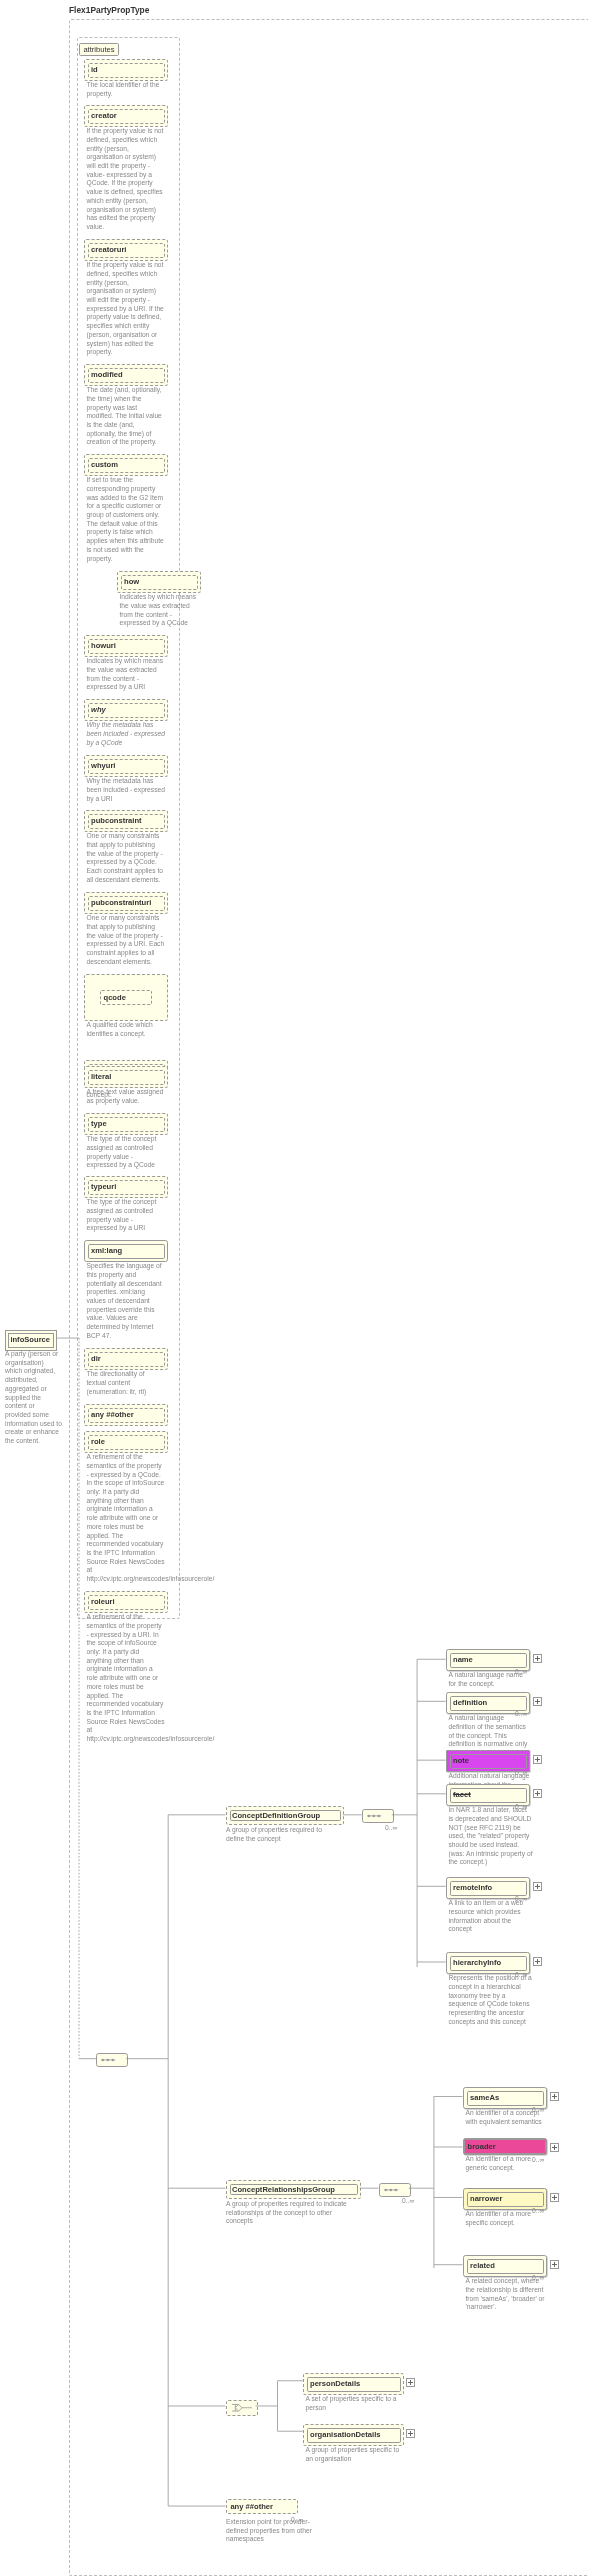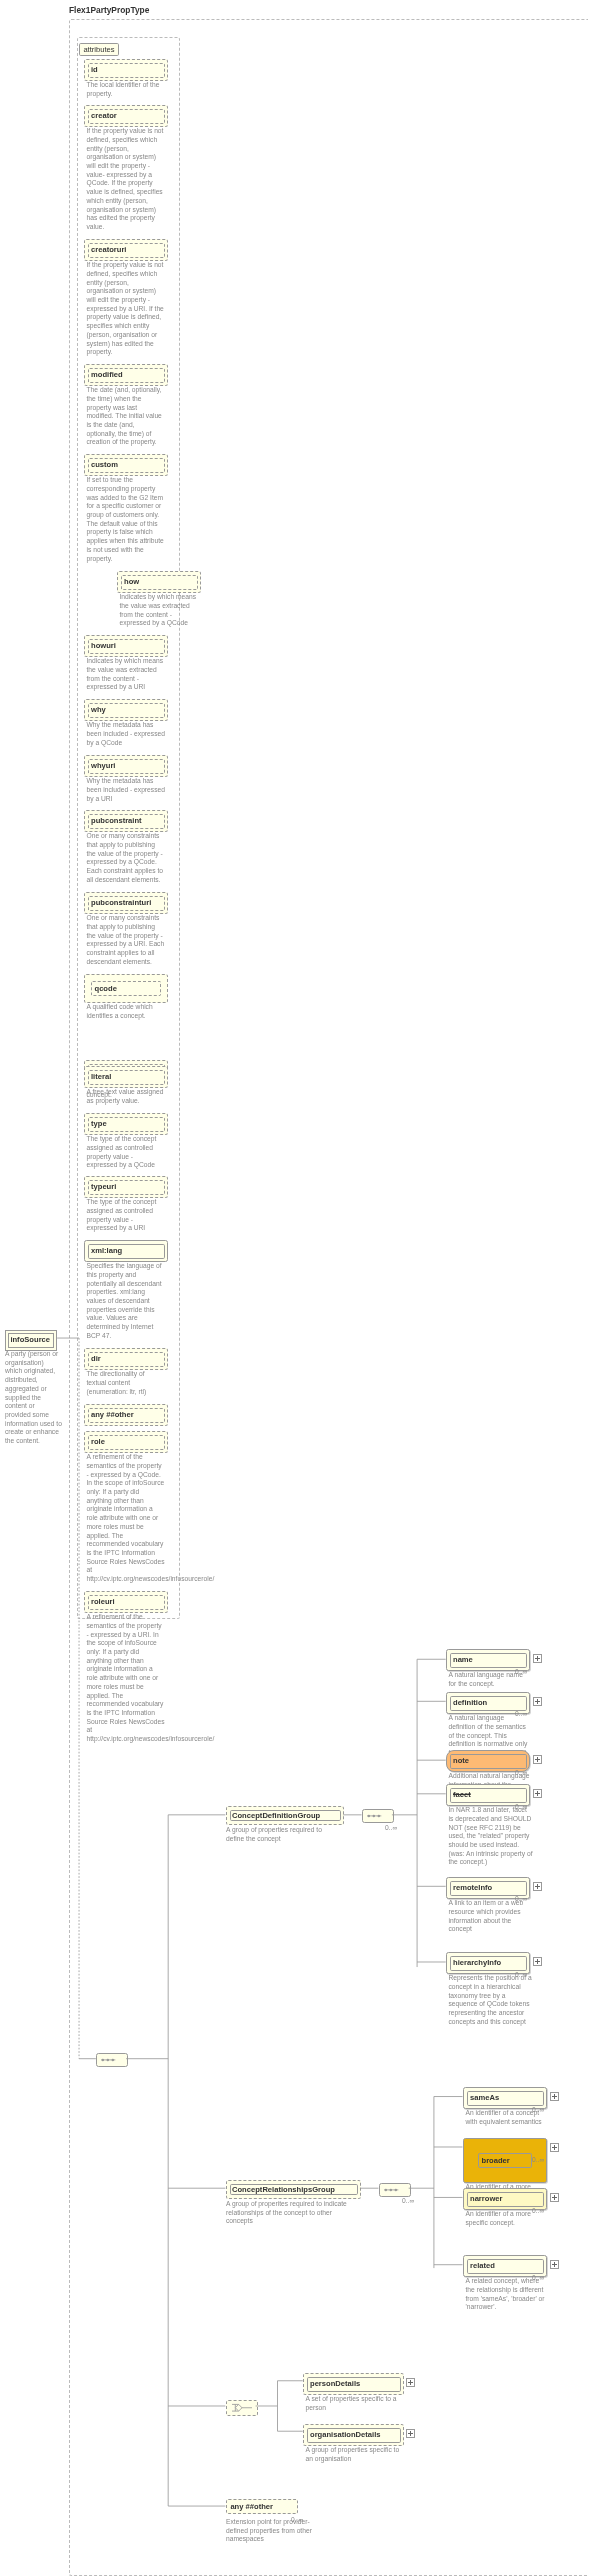--- a/index.html
+++ b/index.html
@@ -74,21 +74,21 @@
           <div style="border:0.8px dashed #999;border-radius:1.7px;padding:1.7px 2.5px;font-weight:bold;color:#333">how</div>
         </div>
         <div class="desc">Indicates by which means the value was extracted from the content - expressed by a QCode</div>
       </div>
       <div class="node" style="left: 84px; top: 635px; width: 84px;">
         <div style="border:1.3px dashed #999;border-radius:2.5px;background:#FFFFE8;padding:2.5px">
           <div style="border:0.8px dashed #999;border-radius:1.7px;padding:1.7px 2.5px;font-weight:bold;color:#333">howuri</div>
         </div>
         <div class="desc">Indicates by which means the value was extracted from the content - expressed by a URI</div>
       </div>
-      <div class="node" style="left: 84px; top: 699px; width: 84px;">
+      <div class="node" style="left: 84px; top: 699px; width: 84px; font-style: italic;">
         <div style="border:1.3px dashed #999;border-radius:2.5px;background:#FFFFE8;padding:2.5px">
           <div style="border:0.8px dashed #999;border-radius:1.7px;padding:1.7px 2.5px;font-weight:bold;color:#333">why</div>
         </div>
         <div class="desc">Why the metadata has been included - expressed by a QCode</div>
       </div>
       <div class="node" style="left: 84px; top: 755px; width: 84px;">
         <div style="border:1.3px dashed #999;border-radius:2.5px;background:#FFFFE8;padding:2.5px">
           <div style="border:0.8px dashed #999;border-radius:1.7px;padding:1.7px 2.5px;font-weight:bold;color:#333">whyuri</div>
         </div>
         <div class="desc">Why the metadata has been included - expressed by a URI</div>
@@ -99,21 +99,21 @@
         </div>
         <div class="desc">One or many constraints that apply to publishing the value of the property - expressed by a QCode. Each constraint applies to all descendant elements.</div>
       </div>
       <div class="node" style="left: 84px; top: 892px; width: 84px;">
         <div style="border:1.3px dashed #999;border-radius:2.5px;background:#FFFFE8;padding:2.5px">
           <div style="border:0.8px dashed #999;border-radius:1.7px;padding:1.7px 2.5px;font-weight:bold;color:#333">pubconstrainturi</div>
         </div>
         <div class="desc">One or many constraints that apply to publishing the value of the property - expressed by a URI. Each constraint applies to all descendant elements.</div>
       </div>
       <div class="node" style="left: 84px; top: 974px; width: 84px;">
-        <div style="border:1.3px dashed #999;border-radius:2.5px;background:#FFFFE8;padding:6px">
+        <div style="border:1.3px dashed #999;border-radius:2.5px;background:#FFFFE8;padding:15px">
           <div style="border:0.8px dashed #999;border-radius:1.7px;padding:1.7px 2.5px;font-weight:bold;color:#333">qcode</div>
         </div>
         <div class="desc">A qualified code which identifies a concept.</div>
       </div>
       <div class="node" style="left: 84px; top: 1020px; width: 84px; margin-top: 40px;">
         <div style="border:1.3px dashed #999;border-radius:2.5px;background:#FFFFE8;padding:2.5px">
           <div style="border:0.8px dashed #999;border-radius:1.7px;padding:1.7px 2.5px;font-weight:bold;color:#333">uri</div>
         </div>
         <div class="desc">A URI which identifies a concept.</div>
       </div>
@@ -202,21 +202,21 @@
       <div class="card" style="left: 515px; top: 1668px;">0..∞</div>
       <div class="node" style="left: 446px; top: 1692px; width: 84px;">
         <div style="border:0.8px solid #999;border-radius:2.5px;background:#FFFFE8;padding:2.5px;box-shadow:0.8px 0.8px 0 #ccc">
           <div style="border:0.8px solid #999;border-radius:1.7px;padding:1.7px 2.5px;font-weight:bold;color:#333;">definition</div>
         </div>
         <div class="desc" style="width:84px">A natural language definition of the semantics of the concept. This definition is normative only for the scope of the use of this concept.</div>
       </div>
       <div class="exp" style="left: 533px; top: 1697px;"></div>
       <div class="card" style="left: 515px; top: 1710px;">0..∞</div>
       <div class="node" style="left: 446px; top: 1750px; width: 84px;">
-        <div style="border:0.8px solid #999;border-radius:8px;background:#fdba74;padding:2.5px;box-shadow:0.8px 0.8px 0 #ccc">
+        <div style="border:0.8px solid #999;border-radius:1px;background:#d946ef;padding:2.5px;box-shadow:0.8px 0.8px 0 #ccc">
           <div style="border:0.8px solid #999;border-radius:1.7px;padding:1.7px 2.5px;font-weight:bold;color:#333;">note</div>
         </div>
         <div class="desc" style="width:84px">Additional natural language information about the concept.</div>
       </div>
       <div class="exp" style="left: 533px; top: 1755px;"></div>
       <div class="card" style="left: 515px; top: 1769px;">0..∞</div>
       <div class="node" style="left: 446px; top: 1784px; width: 84px;">
         <div style="border:0.8px solid #999;border-radius:2.5px;background:#FFFFE8;padding:2.5px;box-shadow:0.8px 0.8px 0 #ccc">
           <div style="border:0.8px solid #999;border-radius:1.7px;padding:1.7px 2.5px;font-weight:bold;color:#333;text-decoration:line-through;">facet</div>
         </div>
@@ -261,21 +261,21 @@
 <div id="crg-children">
       <div class="node" style="left: 463px; top: 2087px; width: 84px;">
         <div style="border:0.8px solid #999;border-radius:2.5px;background:#FFFFE8;padding:2.5px;box-shadow:0.8px 0.8px 0 #ccc">
           <div style="border:0.8px solid #999;border-radius:1.7px;padding:1.7px 2.5px;font-weight:bold;color:#333">sameAs</div>
         </div>
         <div class="desc" style="width:84px">An identifier of a concept with equivalent semantics</div>
       </div>
       <div class="exp" style="left: 550px; top: 2092px;"></div>
       <div class="card" style="left: 532px; top: 2106px;">0..∞</div>
       <div class="node" style="left: 463px; top: 2138px; width: 84px;">
-        <div style="border:0.8px solid #999;border-radius:2.5px;background:#eab308;padding:14px;box-shadow:0.8px 0.8px 0 #ccc">
+        <div style="border:0.8px solid #999;border-radius:2.5px;background:#ec4899;padding:0;box-shadow:0.8px 0.8px 0 #ccc">
           <div style="border:0.8px solid #999;border-radius:1.7px;padding:1.7px 2.5px;font-weight:bold;color:#333">broader</div>
         </div>
         <div class="desc" style="width:84px">An identifier of a more generic concept.</div>
       </div>
       <div class="exp" style="left: 550px; top: 2143px;"></div>
       <div class="card" style="left: 532px; top: 2156px;">0..∞</div>
       <div class="node" style="left: 463px; top: 2188px; width: 84px;">
         <div style="border:0.8px solid #999;border-radius:2.5px;background:#fef9c3;padding:2.5px;box-shadow:0.8px 0.8px 0 #ccc">
           <div style="border:0.8px solid #999;border-radius:1.7px;padding:1.7px 2.5px;font-weight:bold;color:#333">narrower</div>
         </div>

